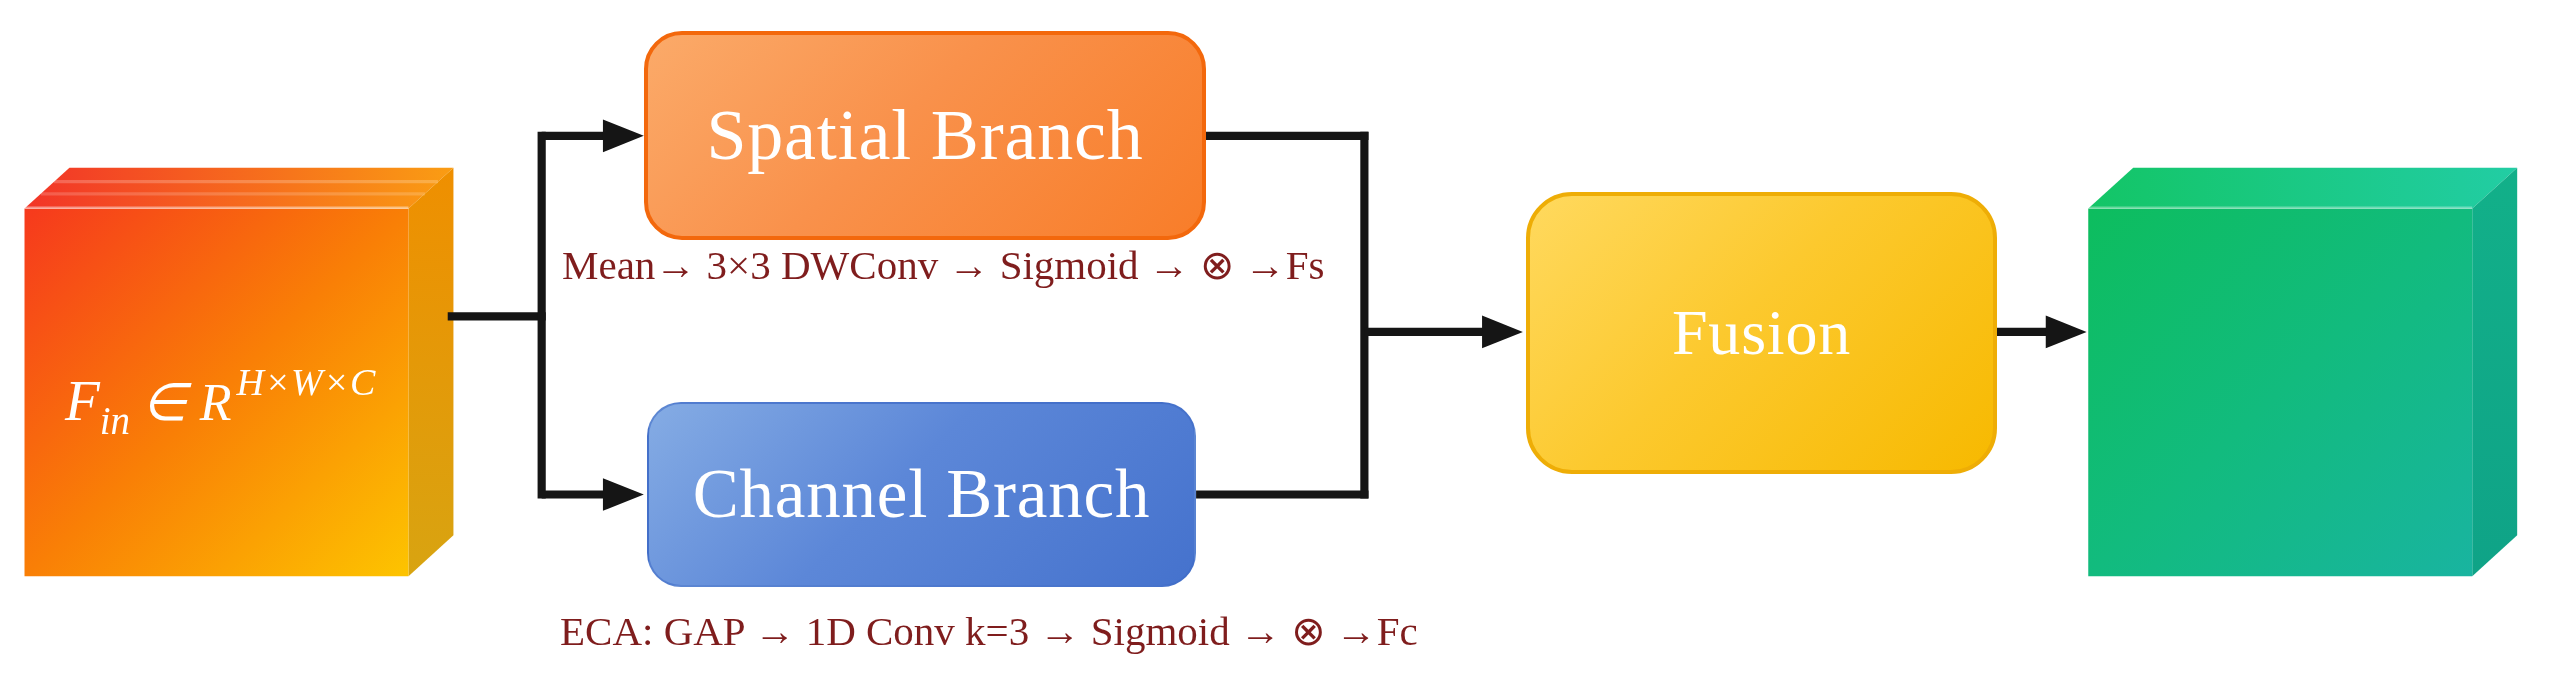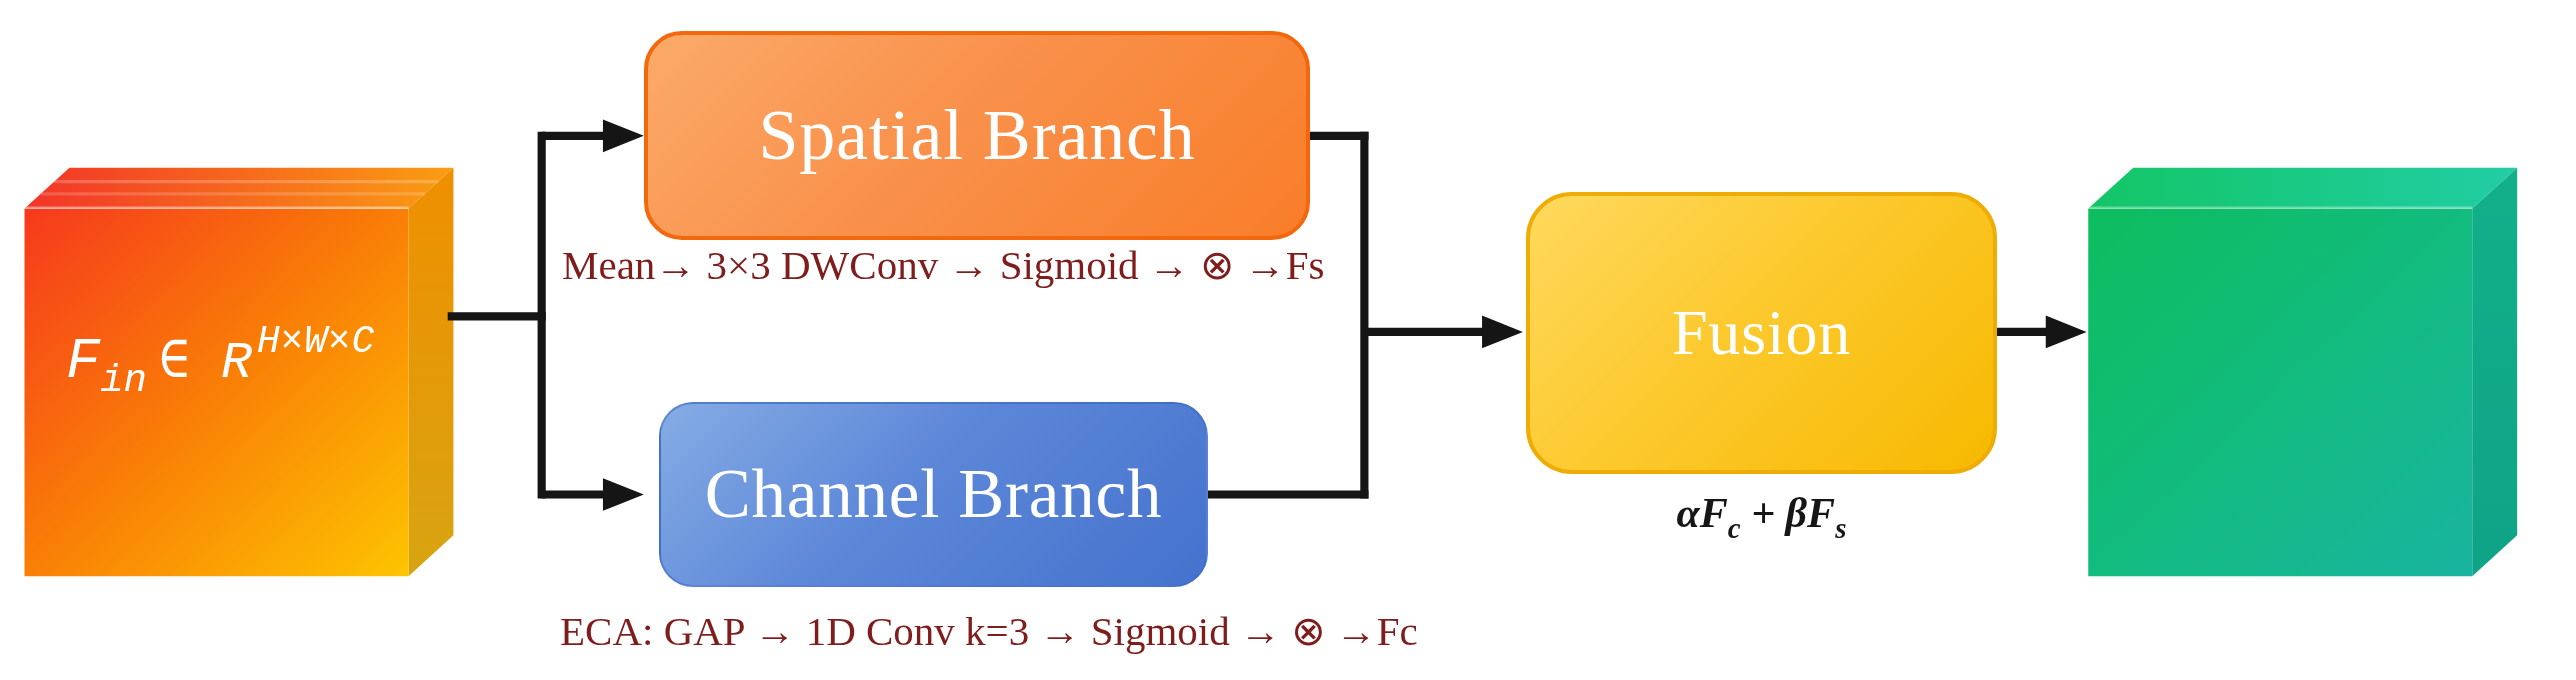--- a/index.html
+++ b/index.html
@@ -13,30 +13,29 @@
   .box {
     position:absolute; box-sizing:border-box;
     display:flex; align-items:center; justify-content:center;
   }
   .box .title {
     color:#ffffff; text-align:center; width:100%;
     font-family:"Liberation Serif", serif; font-weight:400;
     letter-spacing:0.8px;
   }
   .box.spatial {
-    left:644px; top:31px; width:666px; height:209px;
+    left:644px; top:31px; width:562px; height:209px;
     border-radius:38px; border:4.9px solid #f3680c;
     background:linear-gradient(135deg,#fbaa69 0%,#f9914b 45%,#f87d29 100%);
   }
   .box.spatial .title { font-size:72px; }
   .box.channel {
     left:647px; top:402px; width:549px; height:185px;
     border-radius:34px; border:2.5px solid rgba(62,106,196,0.55);
     background:linear-gradient(135deg,#85ace4 0%,#5c87d8 45%,#4572cd 100%);
-    margin-left:12px;
   }
   .box.channel .title { font-size:69px; }
   .box.fusion {
     left:1526px; top:192px; width:471px; height:282px;
     border-radius:46px; border:4.1px solid #eead06;
     background:linear-gradient(135deg,#ffd95e 0%,#fcc92e 45%,#f7b900 100%);
   }
   .box.fusion .title { font-size:64px; }
 
   
@@ -51,21 +50,21 @@
   .formula {
     position:absolute; left:1526px; top:489px; width:471px;
     text-align:center; color:#161616; font-size:42px;
     font-style:italic; font-weight:bold; white-space:nowrap;
   }
   .formula .fsub { font-size:29px; vertical-align:-11.4px; font-weight:bold; }
 
   
   .tensor-label {
     position:absolute; color:#ffffff; font-style:italic;
-    text-align:center; white-space:nowrap; font-family:Liberation Mono, monospace;
+    text-align:center; white-space:nowrap; font-family:Liberation Serif, serif;margin-top:40px;
   }
   .tensor-label.input  { left:24.5px;  top:320px; width:392px; }
   .tensor-label.output { left:2088px; top:324px; width:417px; }
   .tensor-label .tmain { font-size:57px; }
   .tensor-label .trel  { font-size:52px; margin-left:11.4px; margin-right:4.9px; }
   .tensor-label .tsub  { font-size:39px; vertical-align:-14.7px; }
   .tensor-label .tsup  { font-size:38px; vertical-align:24.5px; letter-spacing:0.8px; }
 </style>
 </head>
 <body>
@@ -156,23 +155,20 @@
   </div>
 
   <div class="box fusion">
     <span class="title">Fusion</span>
   </div>
 
   <div class="pipeline spatial-pipeline">Mean→ 3×3 DWConv → Sigmoid → ⊗ →Fs</div>
 
   <div class="pipeline channel-pipeline">ECA: GAP → 1D Conv k=3 → Sigmoid → ⊗ →Fc</div>
 
-  <div class="formula">
-    <span>αF</span><span class="fsub">c</span><span> + βF</span><span class="fsub">s</span>
-  </div>
 
   <div class="tensor-label input">
     <span class="tmain">F</span><span class="tsub">in</span><span class="trel">∈ R</span><span class="tsup">H×W×C</span>
   </div>
 
 
 </div>
 
 
 </body></html>

